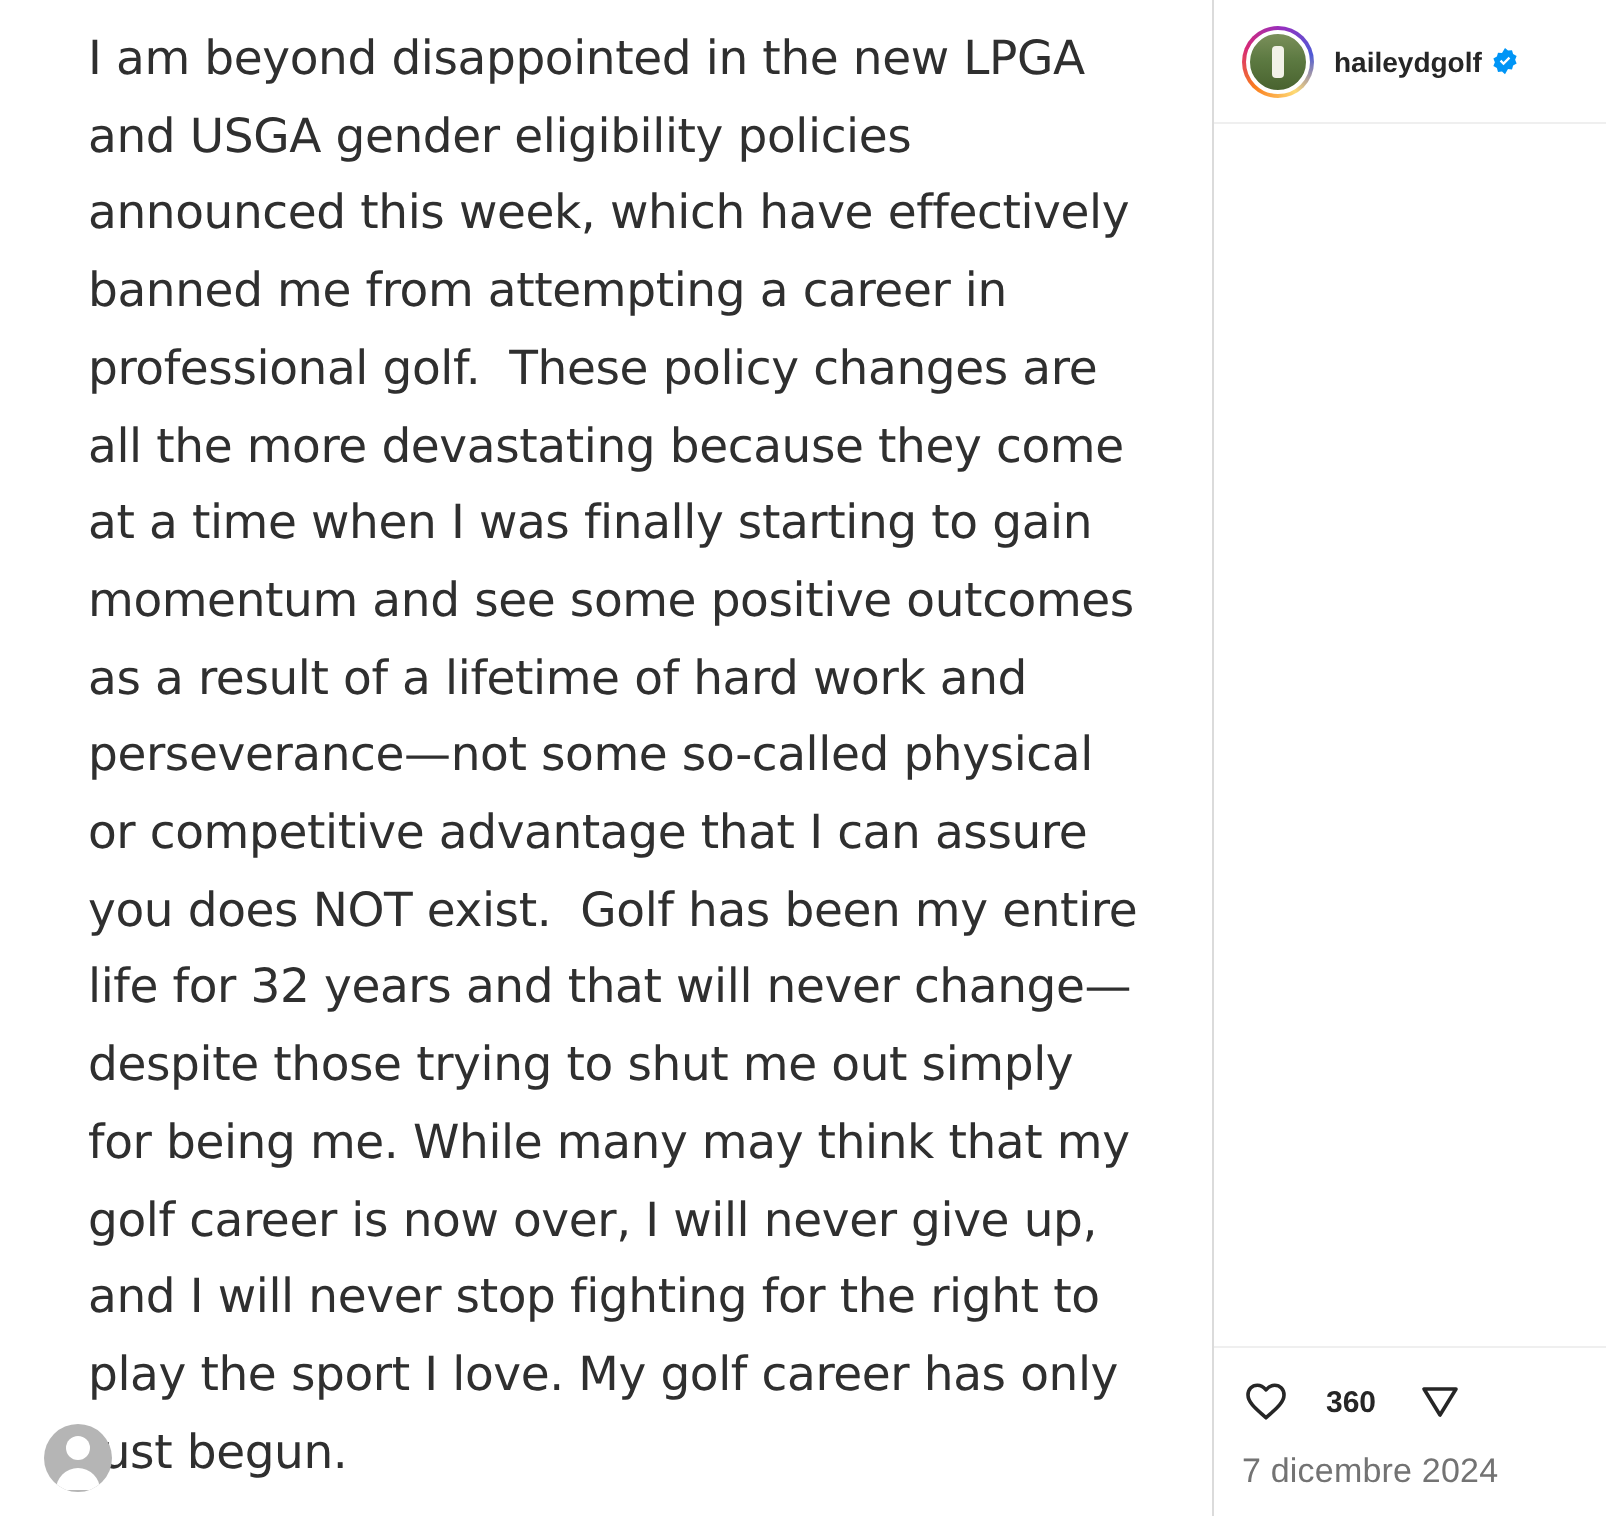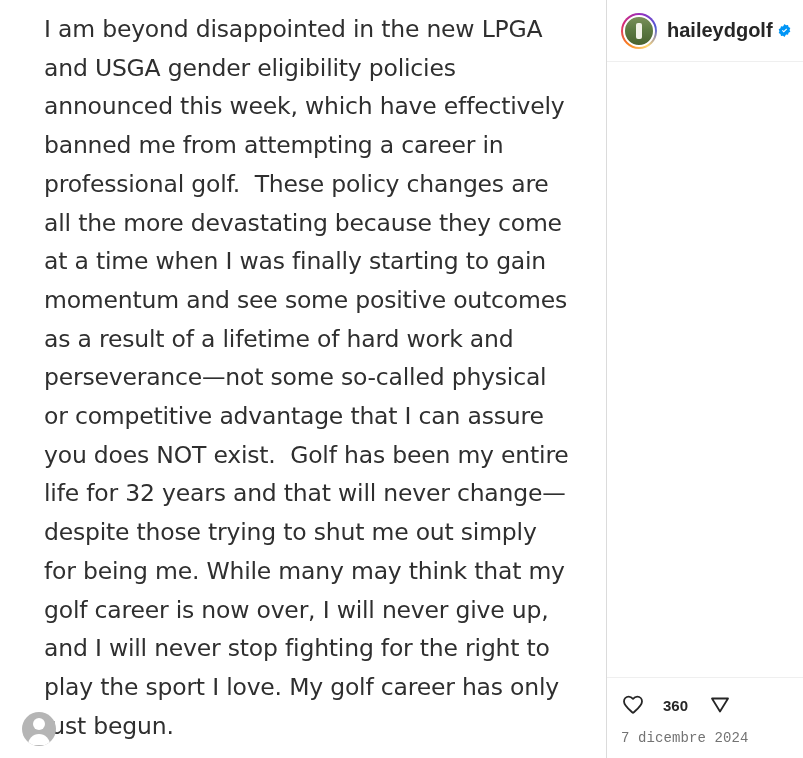--- a/index.html
+++ b/index.html
@@ -116,21 +116,21 @@
     position: absolute;
     left: 11px;
     top: 6px;
     width: 6px;
     height: 16px;
     background: #f2f2e8;
     border-radius: 2px;
   }
   .username {
     margin-left: 10px;
-    font-size: 20px;
+    font-size: 14px;
     font-weight: 600;
     color: #262626;
     white-space: nowrap;
     overflow: hidden;
     text-overflow: ellipsis;
   }
   .verified {
     margin-left: 4px;
     width: 15px;
     height: 15px;
@@ -158,24 +158,23 @@
     cursor: pointer;
   }
   .like-count {
     font-size: 15px;
     font-weight: 600;
     color: #262626;
     margin-left: 6px;
   }
   .timestamp {
     margin-top: 12px;
-    font-size: 14px;
+    font-size: 17px;
     color: #737373;
     letter-spacing: 0.1px;
-    font-family: Liberation Mono, monospace;
   }
 </style>
 </head>
 <body>
 
 <div class="post">
 
   <div class="media-pane">
     <div class="statement">I am beyond disappointed in the new LPGA and USGA gender eligibility policies announced this week, which have effectively banned me from attempting a career in professional golf.  These policy changes are all the more devastating because they come at a time when I was finally starting to gain momentum and see some positive outcomes as a result of a lifetime of hard work and perseverance—not some so-called physical or competitive advantage that I can assure you does NOT exist.  Golf has been my entire life for 32 years and that will never change—despite those trying to shut me out simply for being me. While many may think that my golf career is now over, I will never give up, and I will never stop fighting for the right to play the sport I love. My golf career has only just begun.</div>
 

